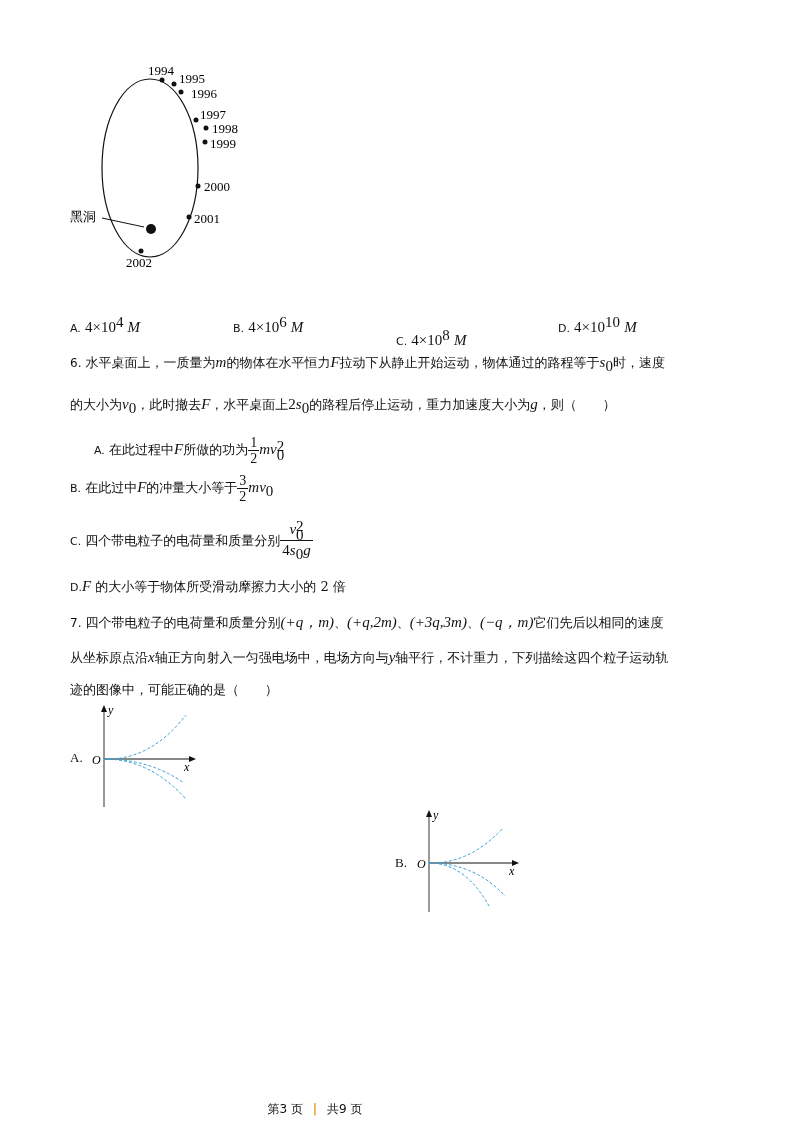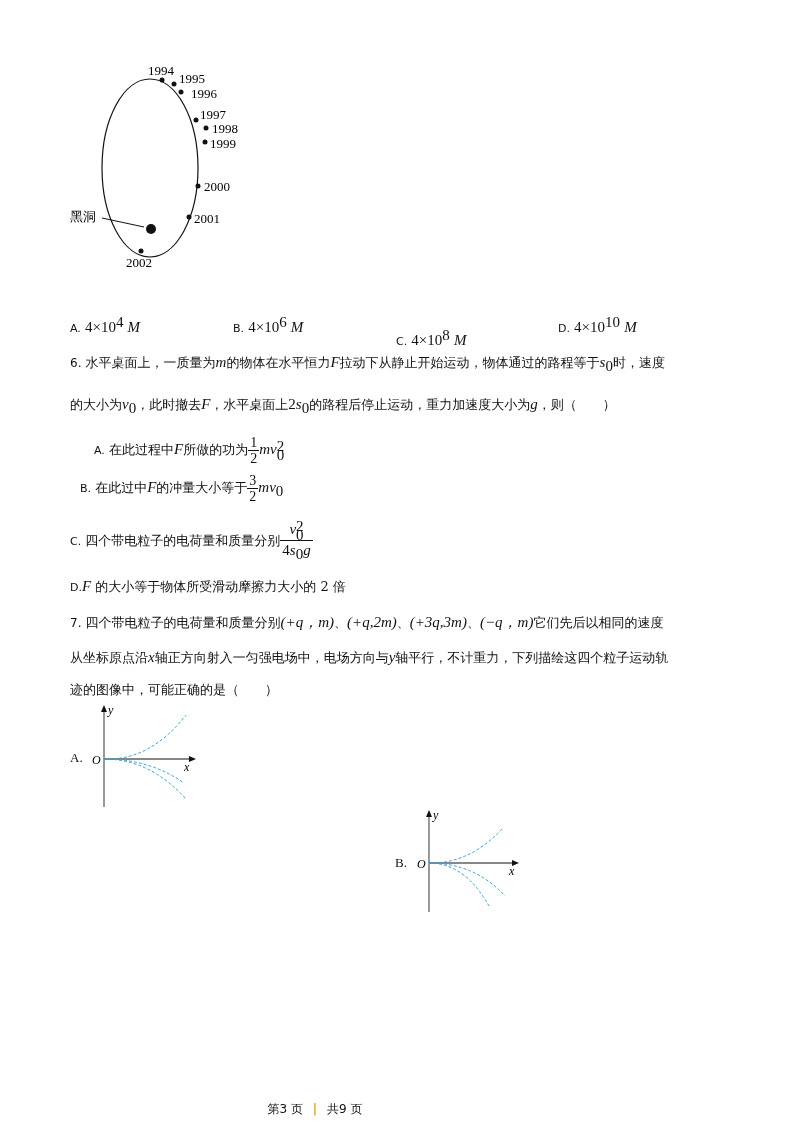--- a/index.html
+++ b/index.html
@@ -77,21 +77,21 @@
 </div>
 
 <div class="abs line" style="left:70px;top:432px;line-height:34px;margin-left:24px;">
   <span class="opt-letter">A.</span>
   <span>在此过程中</span><span class="math">F</span><span>所做的功为</span><span class="frac"><span class="num">1</span><span class="den">2</span></span><span class="math">mv</span><span style="display:inline-flex;flex-direction:column;vertical-align:middle;line-height:9px;">
       <sup class="mathr">2</sup>
       <sub class="mathr">0</sub>
     </span>
 </div>
 
-<div class="abs line" style="left:80px;top:470px;line-height:34px;">
+<div class="abs line" style="left:70px;top:470px;line-height:34px;">
   <span class="opt-letter">B.</span>
   <span>在此过中</span><span class="math">F</span><span>的冲量大小等于</span><span class="frac"><span class="num">3</span><span class="den">2</span></span><span class="math">mv</span><sub class="mathr">0</sub>
 </div>
 
 <div class="abs line" style="left:70px;top:520px;line-height:38px;">
   <span class="opt-letter">C.</span>
   <span>四个带电粒子的电荷量和质量分别</span><span class="frac" style="font-size:15px;line-height:18px;"><span class="num" style="padding:0 6px;"><span class="math">v</span><span style="display:inline-flex;flex-direction:column;vertical-align:middle;line-height:9px;">
           <sup class="mathr">2</sup>
           <sub class="mathr">0</sub>
         </span></span><span class="den"><span class="mathr">4</span><span class="math">s</span><sub class="mathr">0</sub><span class="math">g</span></span></span>

